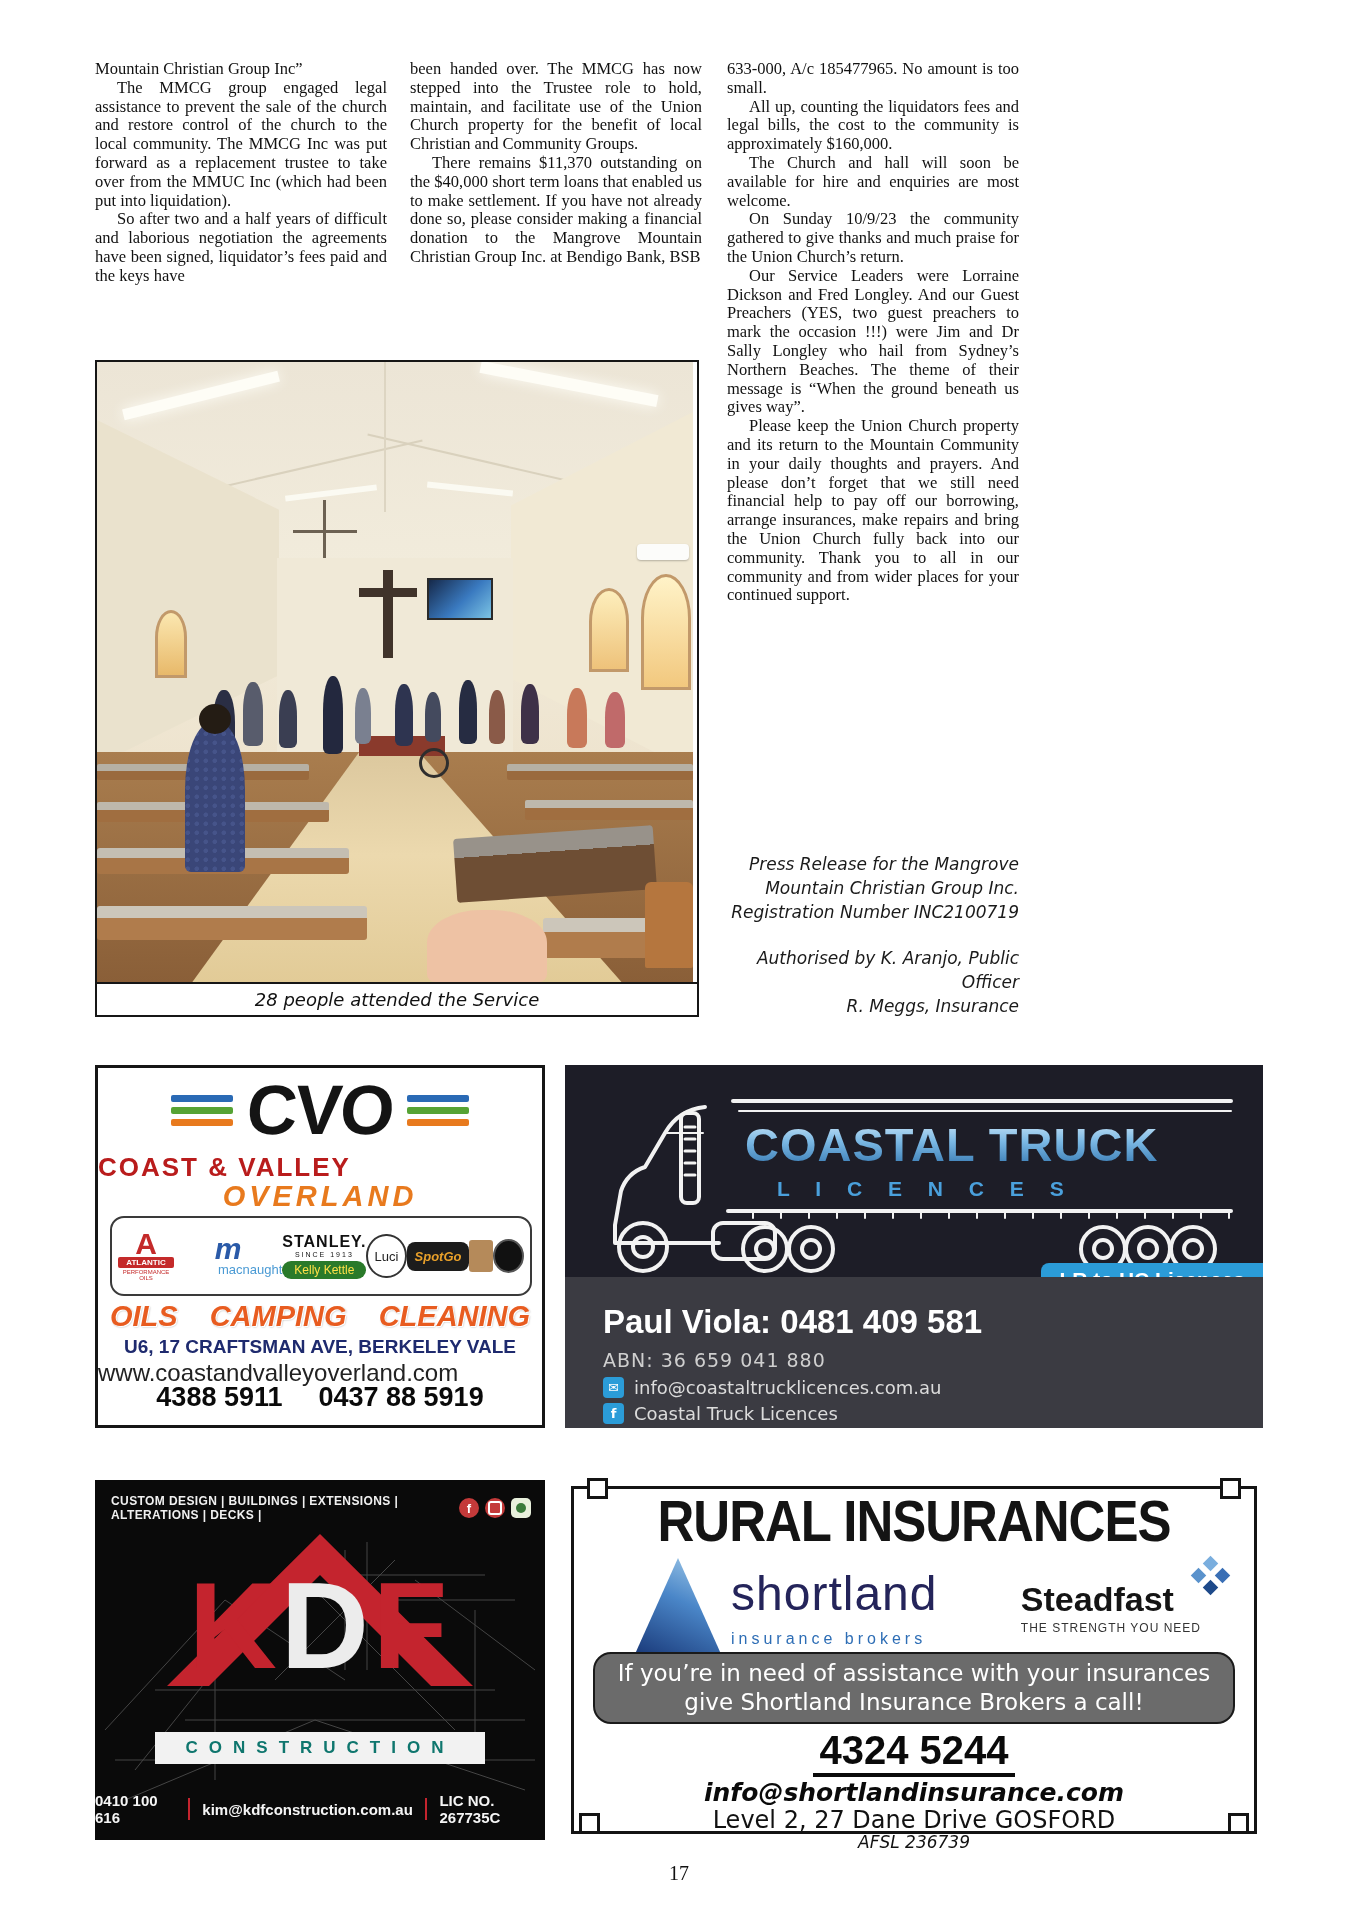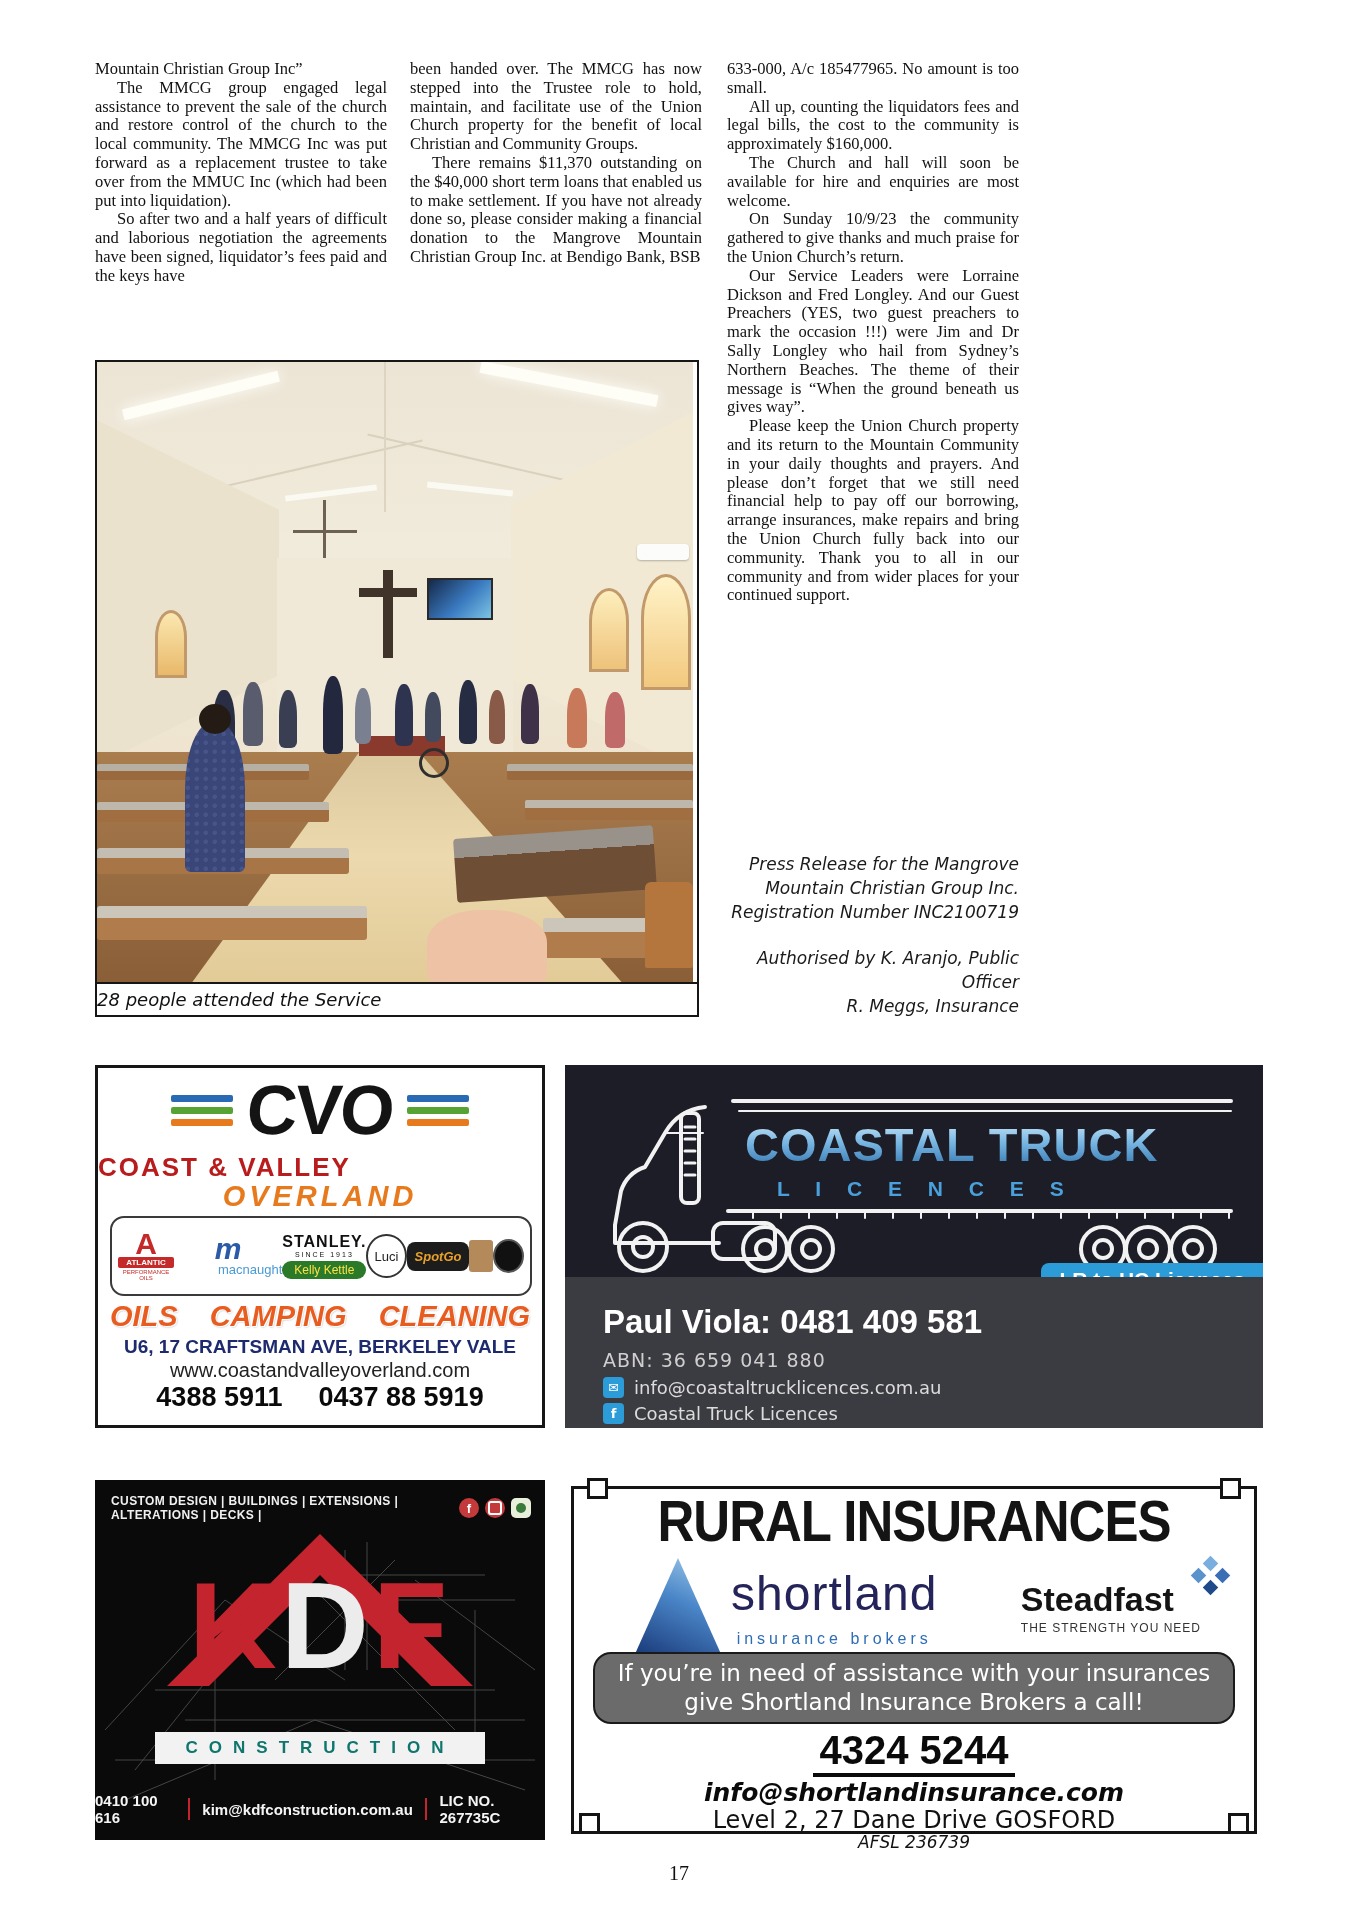--- a/index.html
+++ b/index.html
@@ -9,21 +9,21 @@
   
   .col{position:absolute;width:292px;}
   .col p{margin:0;font-size:16.5px;line-height:18.8px;text-align:justify;text-indent:22px;}
   .col p.noind{text-indent:0;}
   
   .press{position:absolute;left:727px;width:292px;text-align:right;
          font-family:"DejaVu Sans",sans-serif;font-style:italic;font-size:17px;line-height:24px;color:#1a1a1a;}
   
   .photo-box{position:absolute;left:95px;top:360px;width:600px;border:2px solid #161616;background:#fff;}
   .photo{position:relative;width:596px;height:620px;overflow:hidden;background:#efe8d8;}
-  .caption{border-top:2px solid #161616;height:31px;line-height:31px;
+  .caption{border-top:2px solid #161616;height:31px;line-height:31px;text-align:center;
            font-family:"DejaVu Sans",sans-serif;font-style:italic;font-size:18px;color:#111;background:#fff;}
   .sil{position:absolute;border-radius:45% 45% 6px 6px;}
   
   .ad{position:absolute;box-sizing:border-box;}
   .sans{font-family:"Liberation Sans",sans-serif;}
   
   .cvo{left:95px;top:1065px;width:450px;height:363px;border:3px solid #161616;background:#fff;}
   .stripes{display:flex;flex-direction:column;gap:5px;}
   .stripes span{display:block;width:62px;height:7px;border-radius:2px;}
   .cvo-name{font-family:"Liberation Sans",sans-serif;font-weight:bold;font-size:72px;line-height:70px;
@@ -187,21 +187,21 @@
       <div class="sans" style="font-size:7px;letter-spacing:2px;color:#111;">SINCE 1913</div>
       <div class="sans" style="margin-top:3px;font-weight:normal;font-size:12px;color:#fde047;background:#2a7a2a;padding:2px 10px;border-radius:10px;">Kelly Kettle</div>
     </div>
     <div class="sans" style="width:40px;height:40px;border:2px solid #333;border-radius:50%;display:flex;align-items:center;justify-content:center;font-size:13px;color:#222;">Luci</div>
     <div class="sans" style="background:#1c1c1c;border-radius:8px;padding:7px 8px;font-weight:bold;font-style:italic;font-size:13px;color:#e8a02a;">SpotGo</div>
     <div style="width:26px;height:32px;background:#b58a5a;border-radius:3px;"></div>
     <div style="width:30px;height:30px;background:#111;border:2px solid #555;border-radius:50%;"></div>
   </div>
   <div class="sans" style="position:absolute;left:0;right:0;top:232px;text-align:center;font-weight:bold;font-style:italic;font-size:29px;word-spacing:24px;color:#e85c20;text-shadow:1px 1px 0 #fff,-1px -1px 0 #fff,1px 1px 2px rgba(0,0,0,.35);">OILS CAMPING CLEANING</div>
   <div class="sans" style="position:absolute;left:0;right:0;top:268px;text-align:center;font-weight:bold;font-size:19px;color:#1e2a6e;">U6, 17 CRAFTSMAN AVE, BERKELEY VALE</div>
-  <div class="sans" style="position:absolute;left:0;right:0;top:291px;text-align:center;font-size:20px;color:#222;">www.coastandvalleyoverland.com</div>
+  <div class="sans" style="position:absolute;left:0;right:0;top:291px;text-align:left;font-size:24px;color:#222;">www.coastandvalleyoverland.com</div>
   <div style="position:absolute;left:0;right:0;top:314px;display:flex;justify-content:center;gap:36px;">
     <span class="sans" style="font-weight:bold;font-size:27px;color:#0a0a0a;">4388 5911</span>
     <span class="sans" style="font-weight:bold;font-size:27px;color:#0a0a0a;">0437 88 5919</span>
   </div>
 </div>
 
 <div class="ad coastal">
   <svg style="position:absolute;left:18px;top:20px;" width="662" height="192" viewBox="0 0 662 192" fill="none" stroke="#f2f2f2" stroke-width="4" stroke-linecap="round" stroke-linejoin="round">
     <path d="M150,16 H648"></path>
     <path d="M156,26 H648" stroke-width="2"></path>
@@ -289,21 +289,21 @@
   <div class="corner" style="left:22px;top:-2px;"></div>
   <div class="corner" style="right:22px;top:-2px;"></div>
   <div class="corner" style="left:14px;bottom:6px;"></div>
   <div class="corner" style="right:14px;bottom:6px;"></div>
   <div class="sans" style="position:absolute;left:0;right:0;top:8px;text-align:center;font-weight:bold;font-size:51px;letter-spacing:-1px;color:#141414;transform:scaleY(1.12);transform-origin:top;">RURAL INSURANCES</div>
 
   <div style="position:absolute;left:70px;top:78px;display:flex;align-items:flex-start;gap:10px;">
     <div style="width:86px;height:96px;background:linear-gradient(205deg,#a8d0ec 0%,#4a86c8 45%,#1a3a7a 100%);clip-path:polygon(50% 0,100% 100%,0 100%);"></div>
     <div>
       <div class="sans" style="font-size:48px;line-height:72px;color:#24245a;letter-spacing:1px;">shortland</div>
-      <div class="sans" style="font-size:16px;letter-spacing:4px;color:#2d6db5;text-align:center;">insurance brokers</div>
+      <div class="sans" style="font-size:16px;letter-spacing:4px;color:#2d6db5;text-align:left;">insurance brokers</div>
     </div>
   </div>
 
   <div style="position:absolute;right:62px;top:100px;text-align:left;">
     <div style="position:absolute;right:-28px;top:-22px;width:36px;height:36px;">
       <span class="diam" style="left:12px;top:0;background:#7aaede;"></span>
       <span class="diam" style="left:24px;top:12px;background:#3a6fb5;"></span>
       <span class="diam" style="left:12px;top:24px;background:#1e4a8a;"></span>
       <span class="diam" style="left:0;top:12px;background:#5a92cc;"></span>
     </div>

